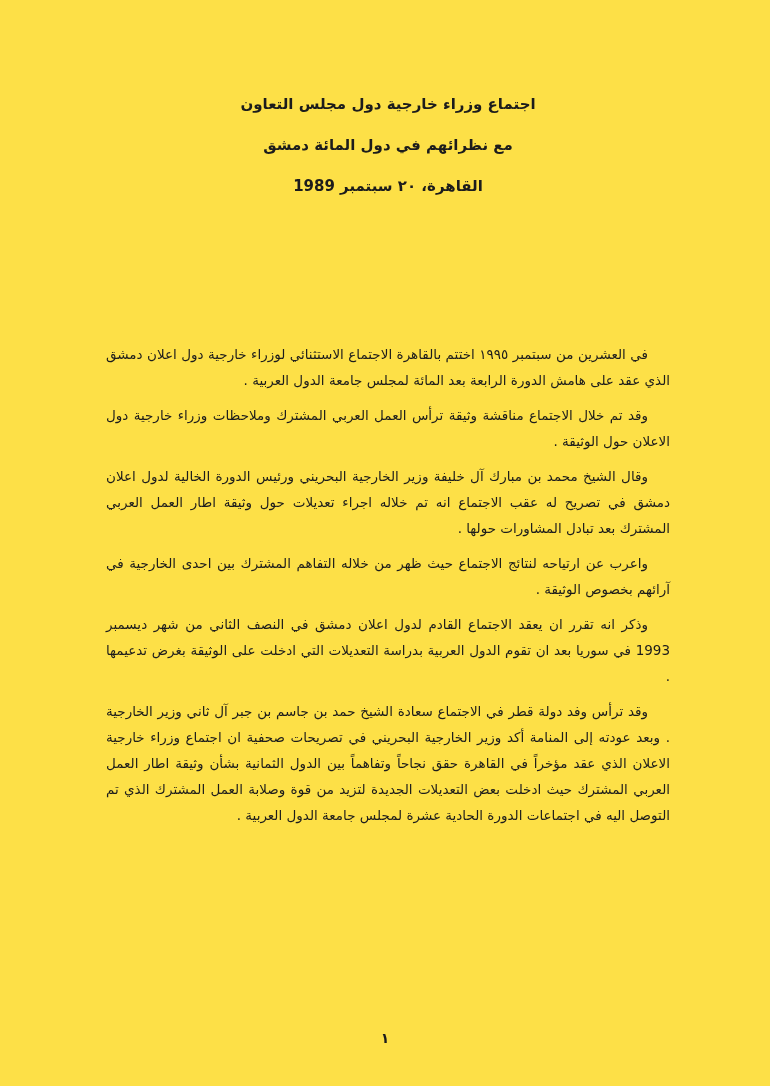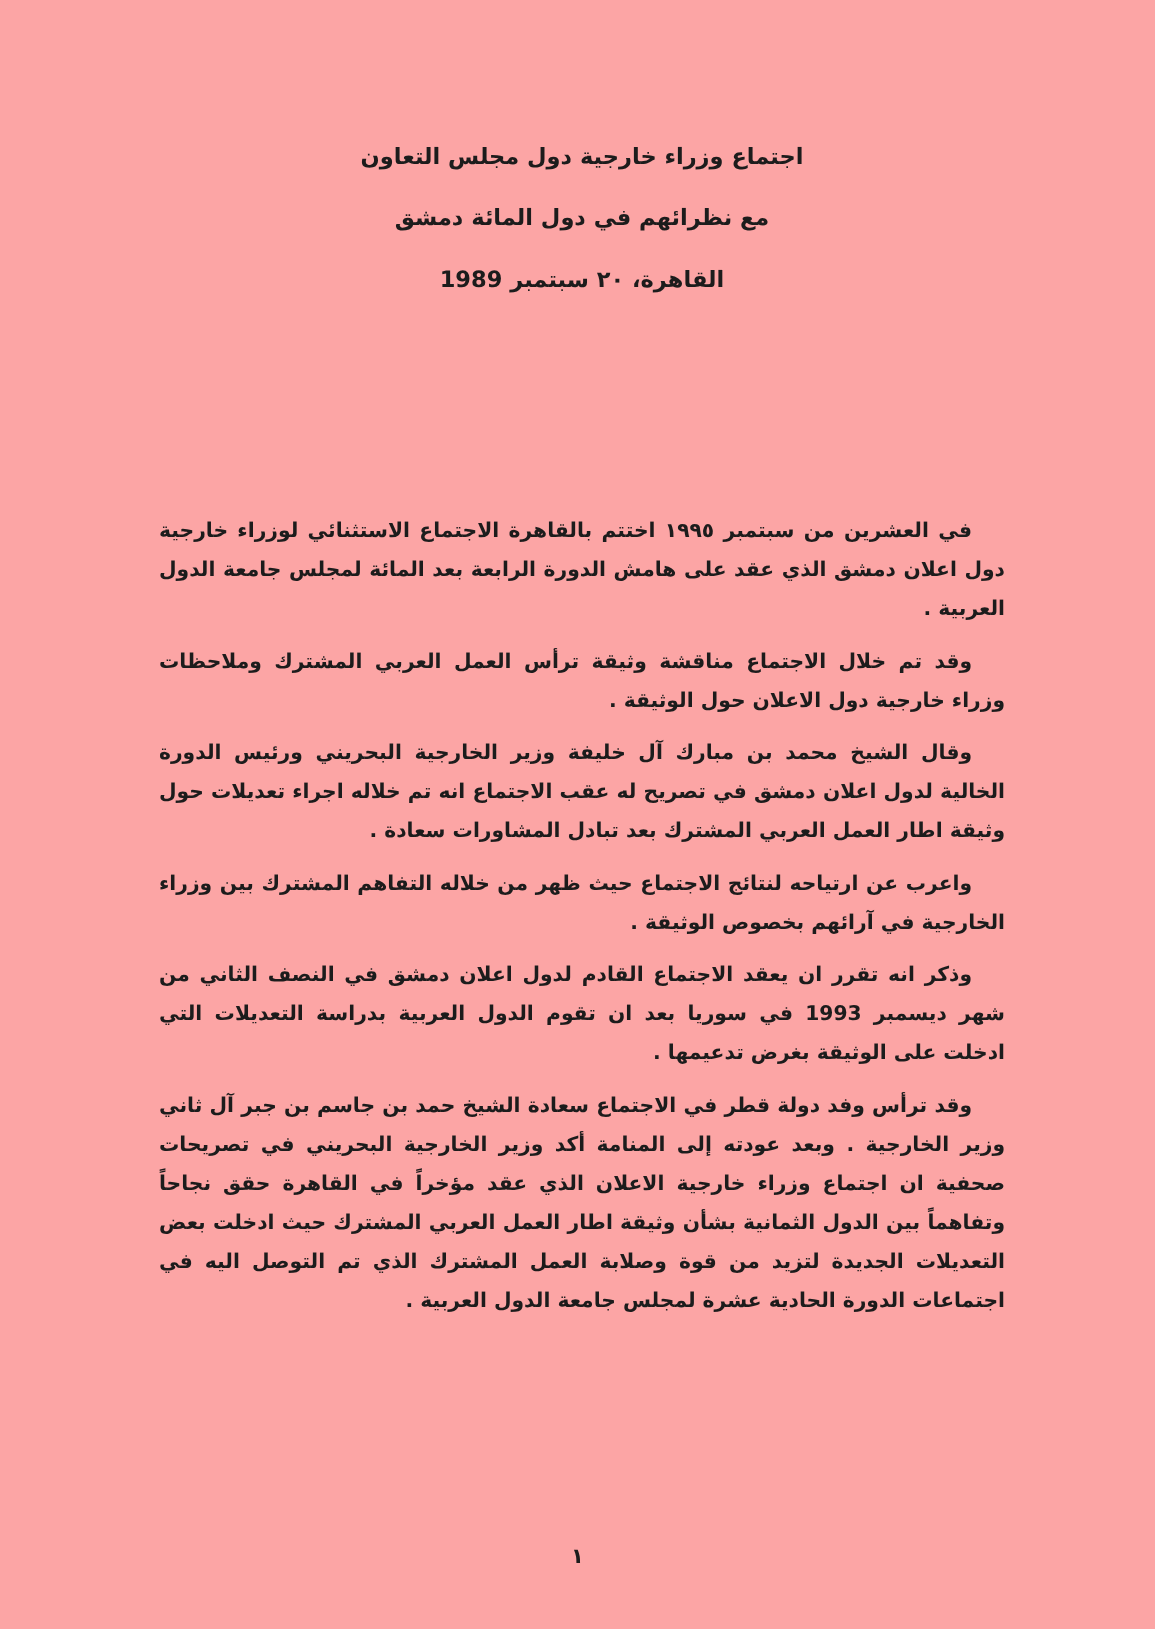--- a/index.html
+++ b/index.html
@@ -5,41 +5,40 @@
   html, body {
     margin: 0;
     padding: 0;
     background: #d8d8d8;
   }
   .page {
     position: relative;
     width: 770px;
     height: 1086px;
     margin: 0 auto;
-    background: #fca5a5;
+    background: #fde047;
     box-sizing: border-box;
     padding: 84px 100px 0 106px;
     direction: rtl;
     font-family: "DejaVu Sans", "DejaVu Serif", sans-serif;
     color: #1c1c1c;
     overflow: hidden;
   }
   .title-block {
     text-align: center;
     font-weight: bold;
     font-size: 15px;
     line-height: 41px;
   }
   .doc-body {
     margin-top: 134px;
     font-size: 13.5px;
     line-height: 26px;
     text-align: justify;
     text-justify: inter-word;
-    font-weight: bold;
   }
   .doc-body p {
     margin: 0 0 9px 0;
     text-indent: 22px;
   }
   .page-number {
     position: absolute;
     bottom: 40px;
     left: 0;
     right: 0;
@@ -56,21 +55,21 @@
 
   <header class="title-block">
     <div>اجتماع وزراء خارجية دول مجلس التعاون</div>
     <div>مع نظرائهم في دول المائة دمشق</div>
     <div>القاهرة، ٢٠ سبتمبر 1989</div>
   </header>
 
   <main class="doc-body">
     <p>في العشرين من سبتمبر ١٩٩٥ اختتم بالقاهرة الاجتماع الاستثنائي لوزراء خارجية دول اعلان دمشق الذي عقد على هامش الدورة الرابعة بعد المائة لمجلس جامعة الدول العربية .</p>
     <p>وقد تم خلال الاجتماع مناقشة وثيقة ترأس العمل العربي المشترك وملاحظات وزراء خارجية دول الاعلان حول الوثيقة .</p>
-    <p>وقال الشيخ محمد بن مبارك آل خليفة وزير الخارجية البحريني ورئيس الدورة الخالية لدول اعلان دمشق في تصريح له عقب الاجتماع انه تم خلاله اجراء تعديلات حول وثيقة اطار العمل العربي المشترك بعد تبادل المشاورات سعادة .</p>
-    <p>واعرب عن ارتياحه لنتائج الاجتماع حيث ظهر من خلاله التفاهم المشترك بين وزراء الخارجية في آرائهم بخصوص الوثيقة .</p>
+    <p>وقال الشيخ محمد بن مبارك آل خليفة وزير الخارجية البحريني ورئيس الدورة الخالية لدول اعلان دمشق في تصريح له عقب الاجتماع انه تم خلاله اجراء تعديلات حول وثيقة اطار العمل العربي المشترك بعد تبادل المشاورات حولها .</p>
+    <p>واعرب عن ارتياحه لنتائج الاجتماع حيث ظهر من خلاله التفاهم المشترك بين احدى الخارجية في آرائهم بخصوص الوثيقة .</p>
     <p>وذكر انه تقرر ان يعقد الاجتماع القادم لدول اعلان دمشق في النصف الثاني من شهر ديسمبر 1993 في سوريا بعد ان تقوم الدول العربية بدراسة التعديلات التي ادخلت على الوثيقة بغرض تدعيمها .</p>
     <p>وقد ترأس وفد دولة قطر في الاجتماع سعادة الشيخ حمد بن جاسم بن جبر آل ثاني وزير الخارجية . وبعد عودته إلى المنامة أكد وزير الخارجية البحريني في تصريحات صحفية ان اجتماع وزراء خارجية الاعلان الذي عقد مؤخراً في القاهرة حقق نجاحاً وتفاهماً بين الدول الثمانية بشأن وثيقة اطار العمل العربي المشترك حيث ادخلت بعض التعديلات الجديدة لتزيد من قوة وصلابة العمل المشترك الذي تم التوصل اليه في اجتماعات الدورة الحادية عشرة لمجلس جامعة الدول العربية .</p>
   </main>
 
   <footer class="page-number">١</footer>
 
 </div>
 
 </body></html>

